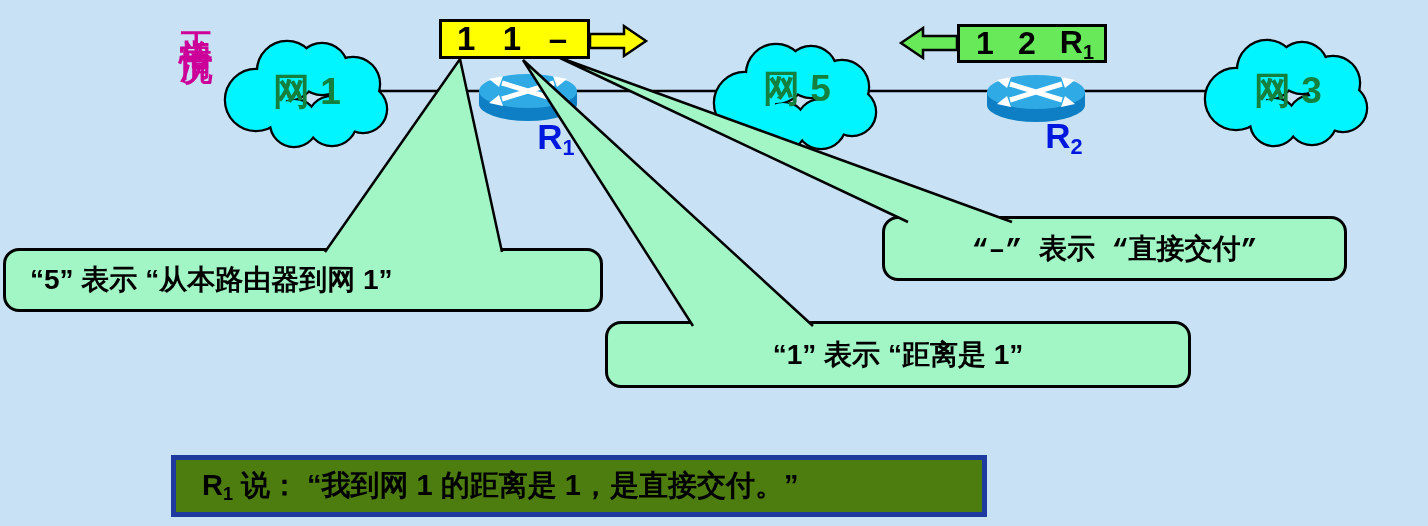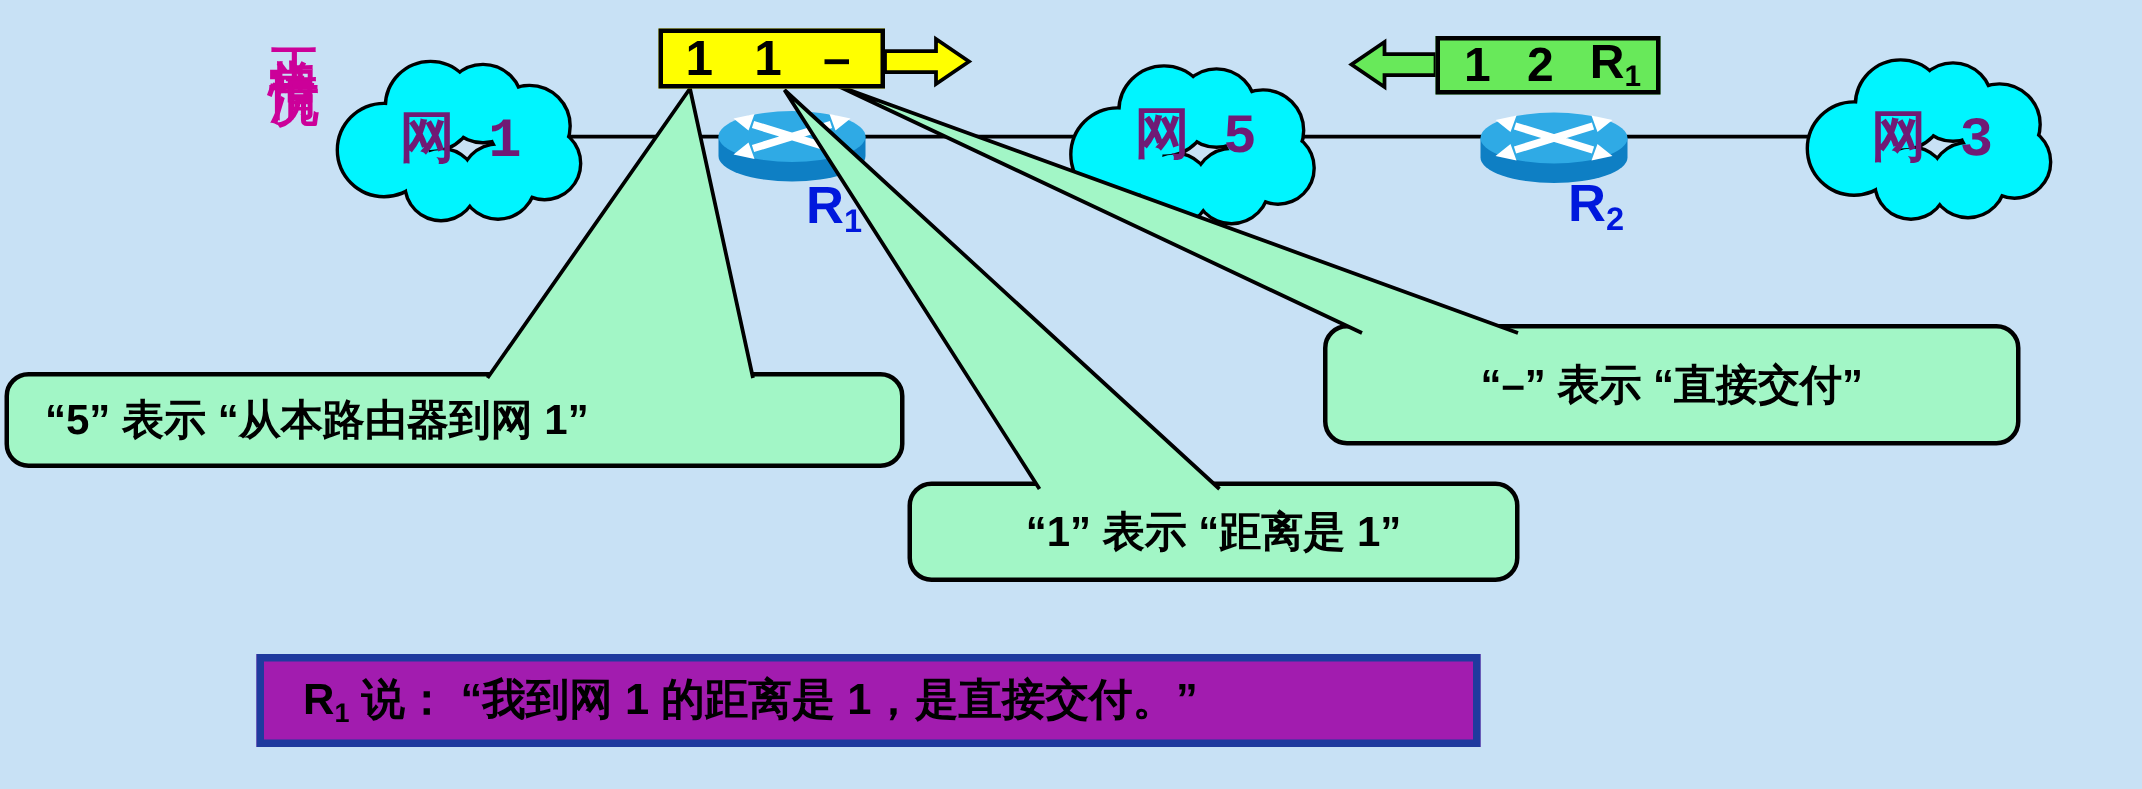--- a/index.html
+++ b/index.html
@@ -15,21 +15,21 @@
   .z1{z-index:1}.z3{z-index:3}
 
   .scenario{
     position:absolute;left:176px;top:6px;z-index:2;
     writing-mode:vertical-rl;text-orientation:upright;
     font-size:33px;font-weight:bold;color:#CC0099;
     letter-spacing:7px;line-height:40px;
   }
   .cloud-label{
     position:absolute;z-index:2;transform:translate(-50%,-50%);
-    font-size:37px;font-weight:bold;color:#701a75;white-space:nowrap;font-family:Liberation Mono, monospace;
+    font-size:37px;font-weight:bold;color:#15803d;white-space:nowrap;
   }
   .rlabel{
     position:absolute;z-index:2;transform:translate(-50%,-50%);
     font-size:35px;font-weight:bold;color:#0018DD;white-space:nowrap;
   }
   .sub{font-size:0.62em;vertical-align:-0.28em;font-weight:bold;}
 
   .packet{
     position:absolute;z-index:4;display:flex;align-items:center;
     justify-content:space-between;border:3px solid #000;
@@ -44,27 +44,27 @@
     background:#68E95A;font-size:32px;padding:0 10px 0 16px;
   }
 
   .callout{
     position:absolute;z-index:2;
     background:#A2F6C6;border:3px solid #000;border-radius:16px;
     display:flex;align-items:center;justify-content:center;
     font-size:28px;font-weight:bold;color:#000;white-space:nowrap;
   }
   .callout.left{left:3px;top:248px;width:600px;height:64px;justify-content:flex-start;padding-left:24px;}
-  .callout.right{left:882px;top:216px;width:465px;height:81px;}
-  .callout.mid{left:605px;top:321px;width:408px;height:67px;}
+  .callout.right{left:882px;top:216px;width:465px;height:65px;font-family:Liberation Mono, monospace;}
+  .callout.mid{left:605px;top:321px;width:586px;height:67px;}
 
   .speech{
     position:absolute;z-index:2;
-    left:171px;top:436px;width:816px;height:62px;
-    background:#a21caf;border:5px solid #1F3A9E;
+    left:171px;top:455px;width:816px;height:62px;
+    background:#4d7c0f;border:5px solid #1F3A9E;
     display:flex;align-items:center;padding-left:26px;
     font-size:29px;font-weight:bold;color:#000;white-space:nowrap;
   }
 </style>
 </head>
 <body>
 
 <div class="stage">
 
   <svg class="layer z1" width="1428" height="526" viewBox="0 0 1428 526">

